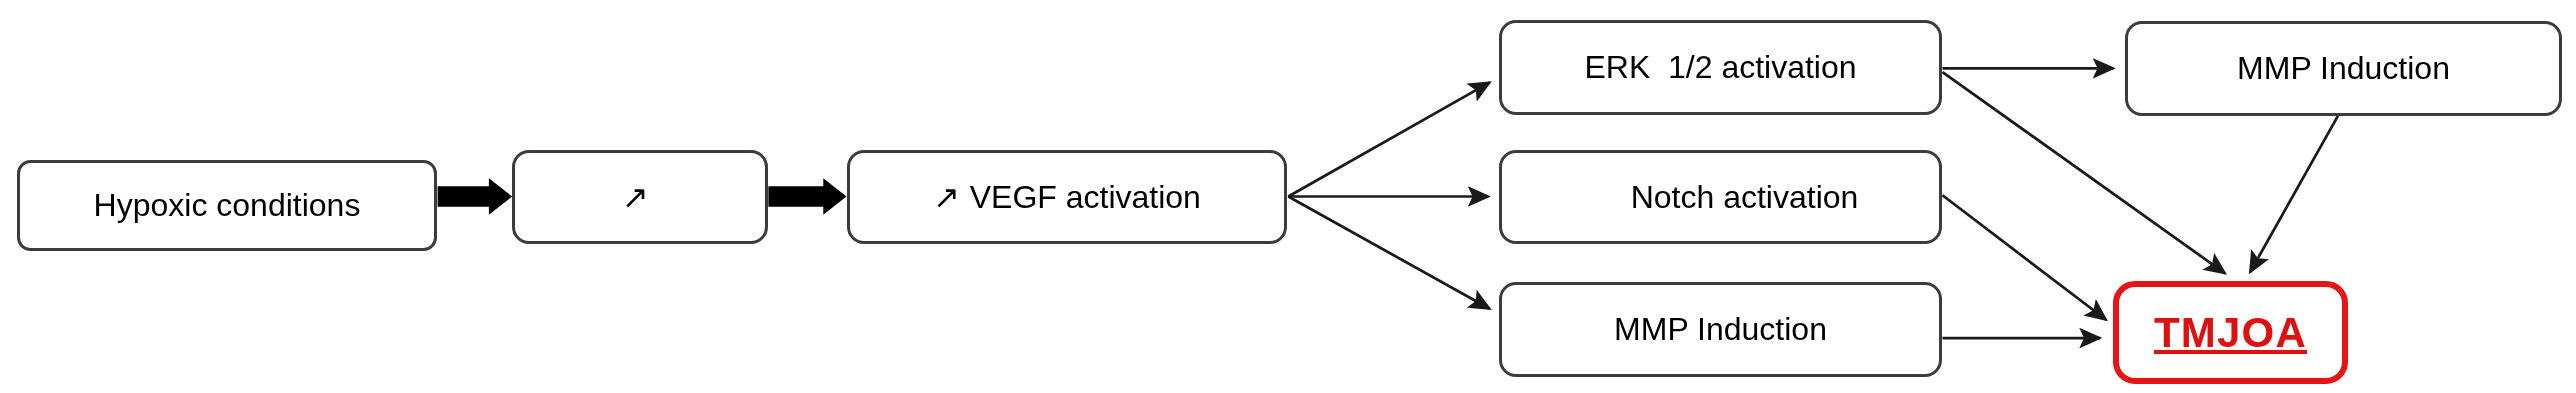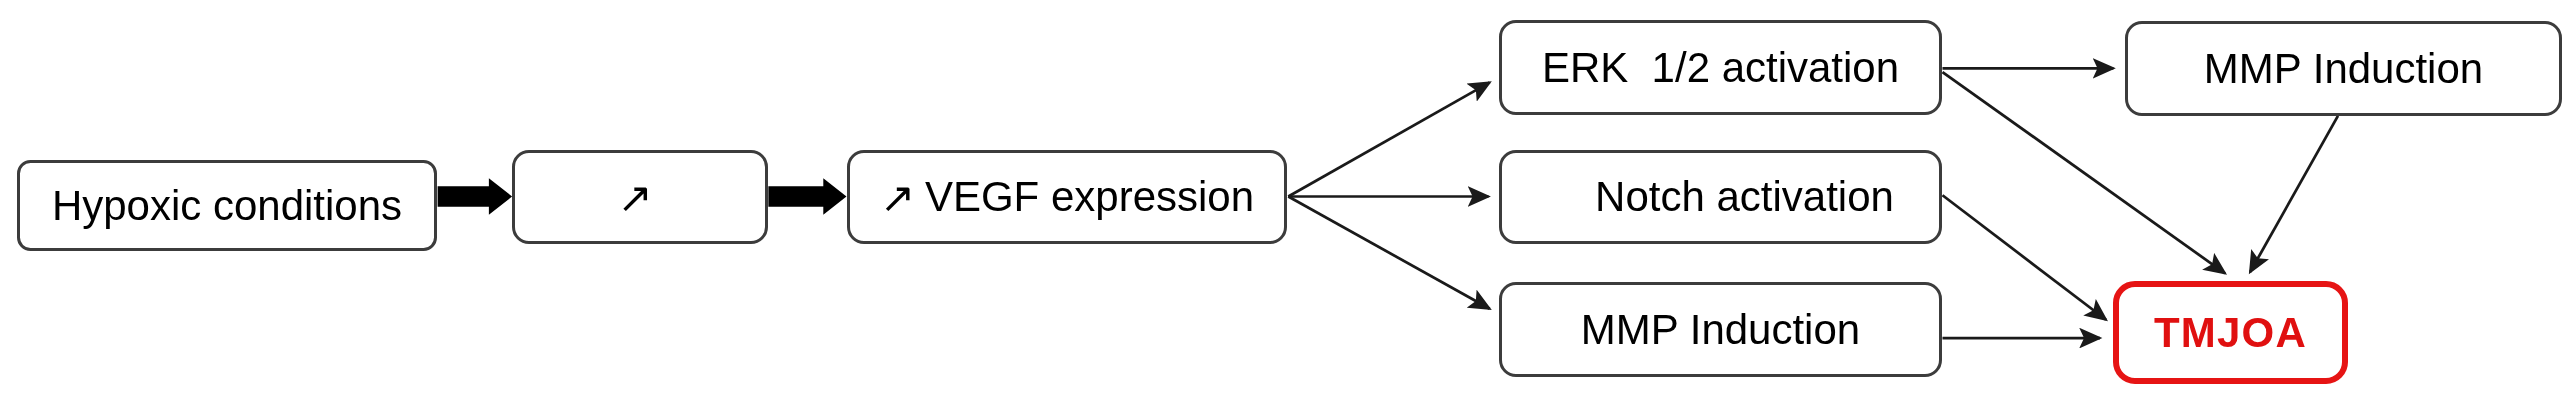--- a/index.html
+++ b/index.html
@@ -23,32 +23,33 @@
   .edges-svg { position: absolute; left: 0; top: 0; width: 2576px; height: 393px; }
   .edges-svg line { stroke: var(--edge); stroke-width: 4.5; fill: none; }
   .edges-svg .block { fill: var(--block-arrow); stroke: none; }
   .edges-svg .head { fill: var(--edge); }
   .node {
     position: absolute;
     background: var(--box-fill);
     border: 3.1px solid var(--box-border);
     border-radius: 17px;
     display: flex; align-items: center; justify-content: center;
-    font-size: 42px; color: var(--text);
+    font-size: 32px; color: var(--text);
     white-space: pre;
   }
   .node .label { white-space: pre; }
   .node .icon { margin-right: 9.8px; }
   .node.highlight {
     border: 6.7px solid var(--highlight-border);
     border-radius: 22px;
     color: var(--highlight-text);
     font-weight: bold;
     font-size: 42px;
     letter-spacing: 1.2px;
+    text-decoration: underline;
   }
 </style>
 </head>
 <body>
 
 <div class="canvas">
 
   <svg class="edges-svg" viewBox="0 0 4219 644" aria-hidden="true">
     <defs>
       <marker id="ah" markerUnits="userSpaceOnUse" markerWidth="40" markerHeight="34" viewBox="0 0 40 34" refX="34" refY="17" orient="auto">
@@ -72,21 +73,21 @@
   <div class="node" style="left:17px; top:160px; width:420px; height:91px; border-radius:13.4px;">
     <span class="label">Hypoxic conditions</span>
   </div>
 
   <div class="node" style="left:512px; top:150px; width:256px; height:94px;">
     <span class="icon">↗</span>
   </div>
 
   <div class="node" style="left:847px; top:150px; width:440px; height:94px;">
     <span class="icon">↗</span>
-    <span class="label">VEGF expression</span>
+    <span class="label">VEGF activation</span>
   </div>
 
   <div class="node" style="left:1499px; top:20px; width:443px; height:95px;">
     <span class="label">ERK  1/2 activation</span>
   </div>
 
   <div class="node" style="left:1499px; top:150px; width:443px; height:94px;padding-left:48px;">
     <span class="label">Notch activation</span>
   </div>
 

